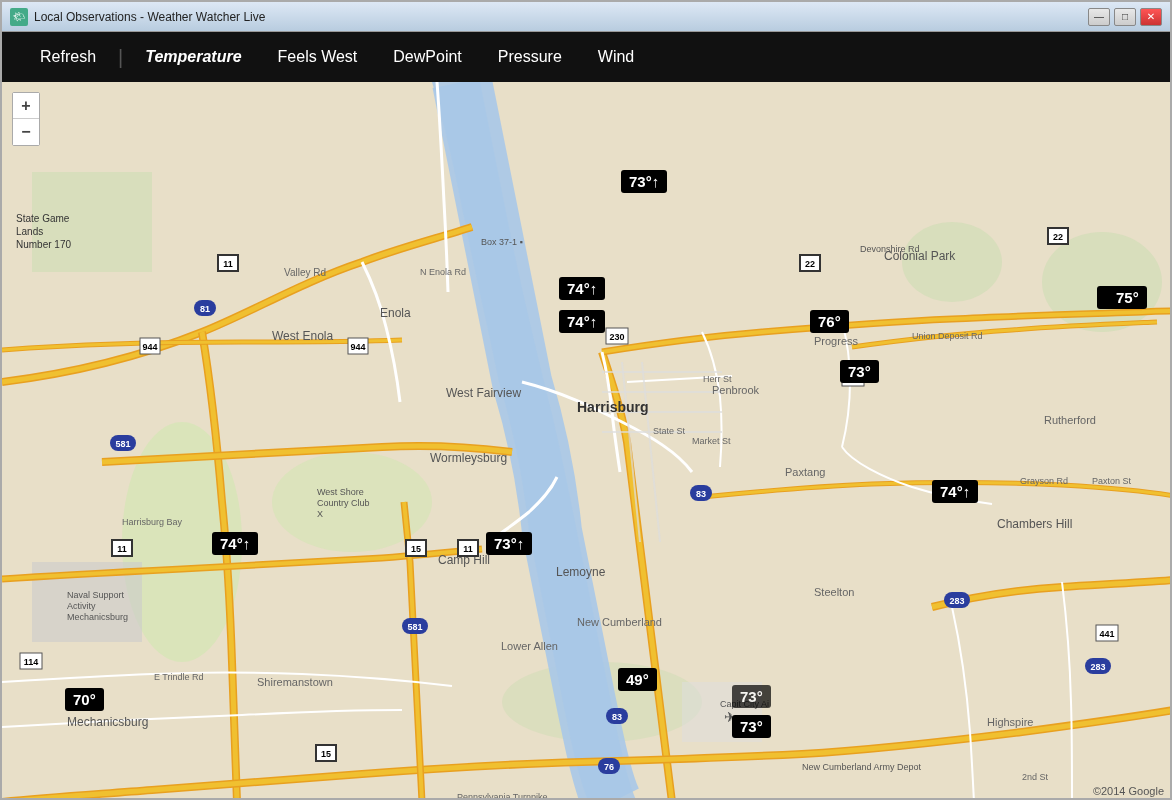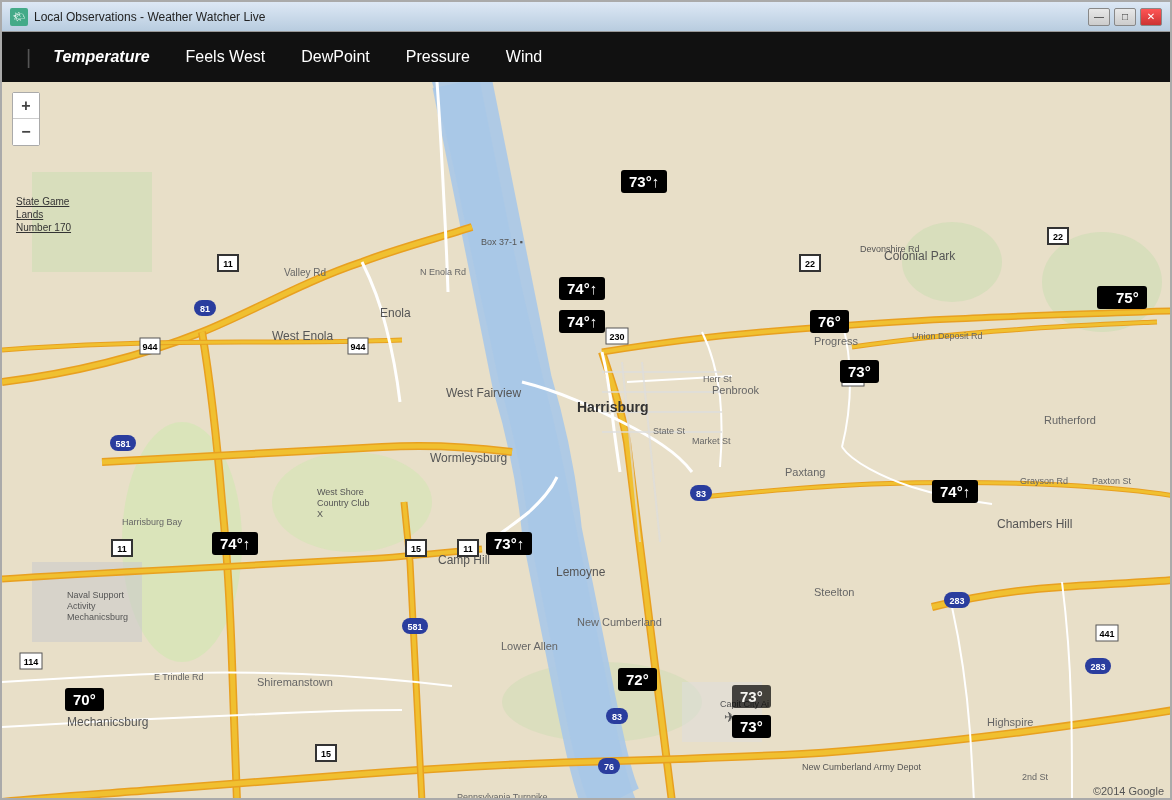--- a/index.html
+++ b/index.html
@@ -137,20 +137,21 @@
     <span class="titlebar-text">Local Observations - Weather Watcher Live</span>
   </div>
   <div class="titlebar-controls">
     <button class="titlebar-btn">—</button>
     <button class="titlebar-btn">□</button>
     <button class="titlebar-btn close">✕</button>
   </div>
 </div>
 
 <div class="toolbar">
+  <span class="toolbar-item">Refresh</span>
   <span class="toolbar-divider">|</span>
   <span class="toolbar-item active">Temperature</span>
   <span class="toolbar-item">Feels West</span>
   <span class="toolbar-item">DewPoint</span>
   <span class="toolbar-item">Pressure</span>
   <span class="toolbar-item">Wind</span>
 </div>
 
 <div class="map-container">
 
@@ -340,32 +341,32 @@
     <text x="324" y="675" font-size="9" fill="black" text-anchor="middle" font-weight="bold">15</text>
 
     <text x="722" y="640" font-size="14" fill="#555">✈</text>
     <text x="1142" y="750" font-size="12" fill="#555">✈</text>
   </svg>
 
   <div class="map-controls">
     <button class="map-ctrl-btn">+</button>
     <button class="map-ctrl-btn">−</button>
   </div>
-  <div style="position:absolute;top:113px;left:14px;font-size:10px;color:#333;z-index:10;line-height:1.3;text-decoration:underline;">
+  <div style="position:absolute;top:130px;left:14px;font-size:10px;color:#333;z-index:10;line-height:1.3;">
     State Game<br>Lands<br>Number 170
   </div>
 
   <div class="temp-badge" style="top:88px;left:619px;">73°↑</div>
   <div class="temp-badge" style="top:195px;left:557px;">74°↑</div>
   <div class="temp-badge" style="top:228px;left:557px;">74°↑</div>
   <div class="temp-badge" style="top:228px;left:808px;">76°</div>
   <div class="temp-badge" style="top:204px;left:1095px;padding-left:19px;">75°</div>
   <div class="temp-badge" style="top:278px;left:838px;">73°</div>
   <div class="temp-badge" style="top:398px;left:930px;">74°↑</div>
   <div class="temp-badge" style="top:450px;left:210px;">74°↑</div>
   <div class="temp-badge" style="top:450px;left:484px;">73°↑</div>
-  <div class="temp-badge" style="top:586px;left:616px;">72°</div>
+  <div class="temp-badge" style="top:586px;left:616px;">49°</div>
   <div class="temp-badge" style="top:633px;left:730px;">73°</div>
   <div class="temp-badge" style="top:603px;left:730px;opacity:0.7;">73°</div>
   <div class="temp-badge" style="top:606px;left:63px;">70°</div>
 
   <div class="google-logo">©2014 Google</div>
 </div>
 
 </body></html>

